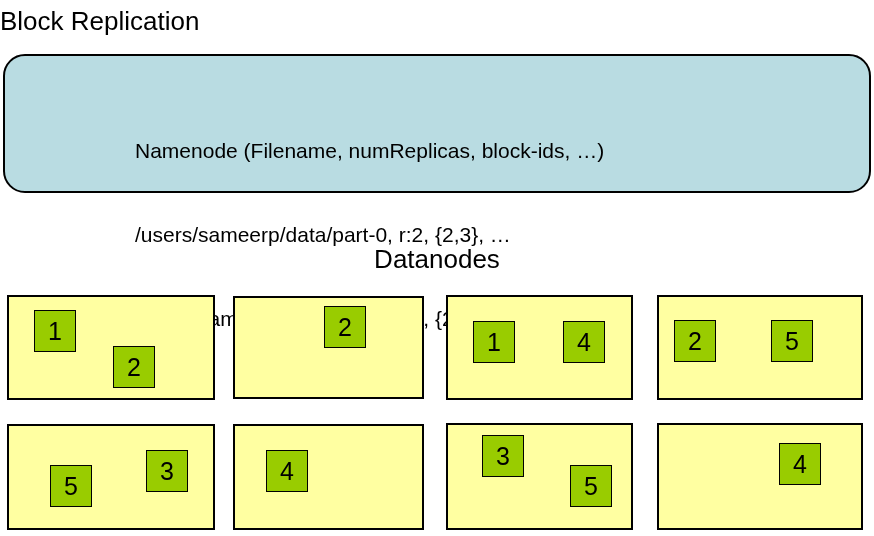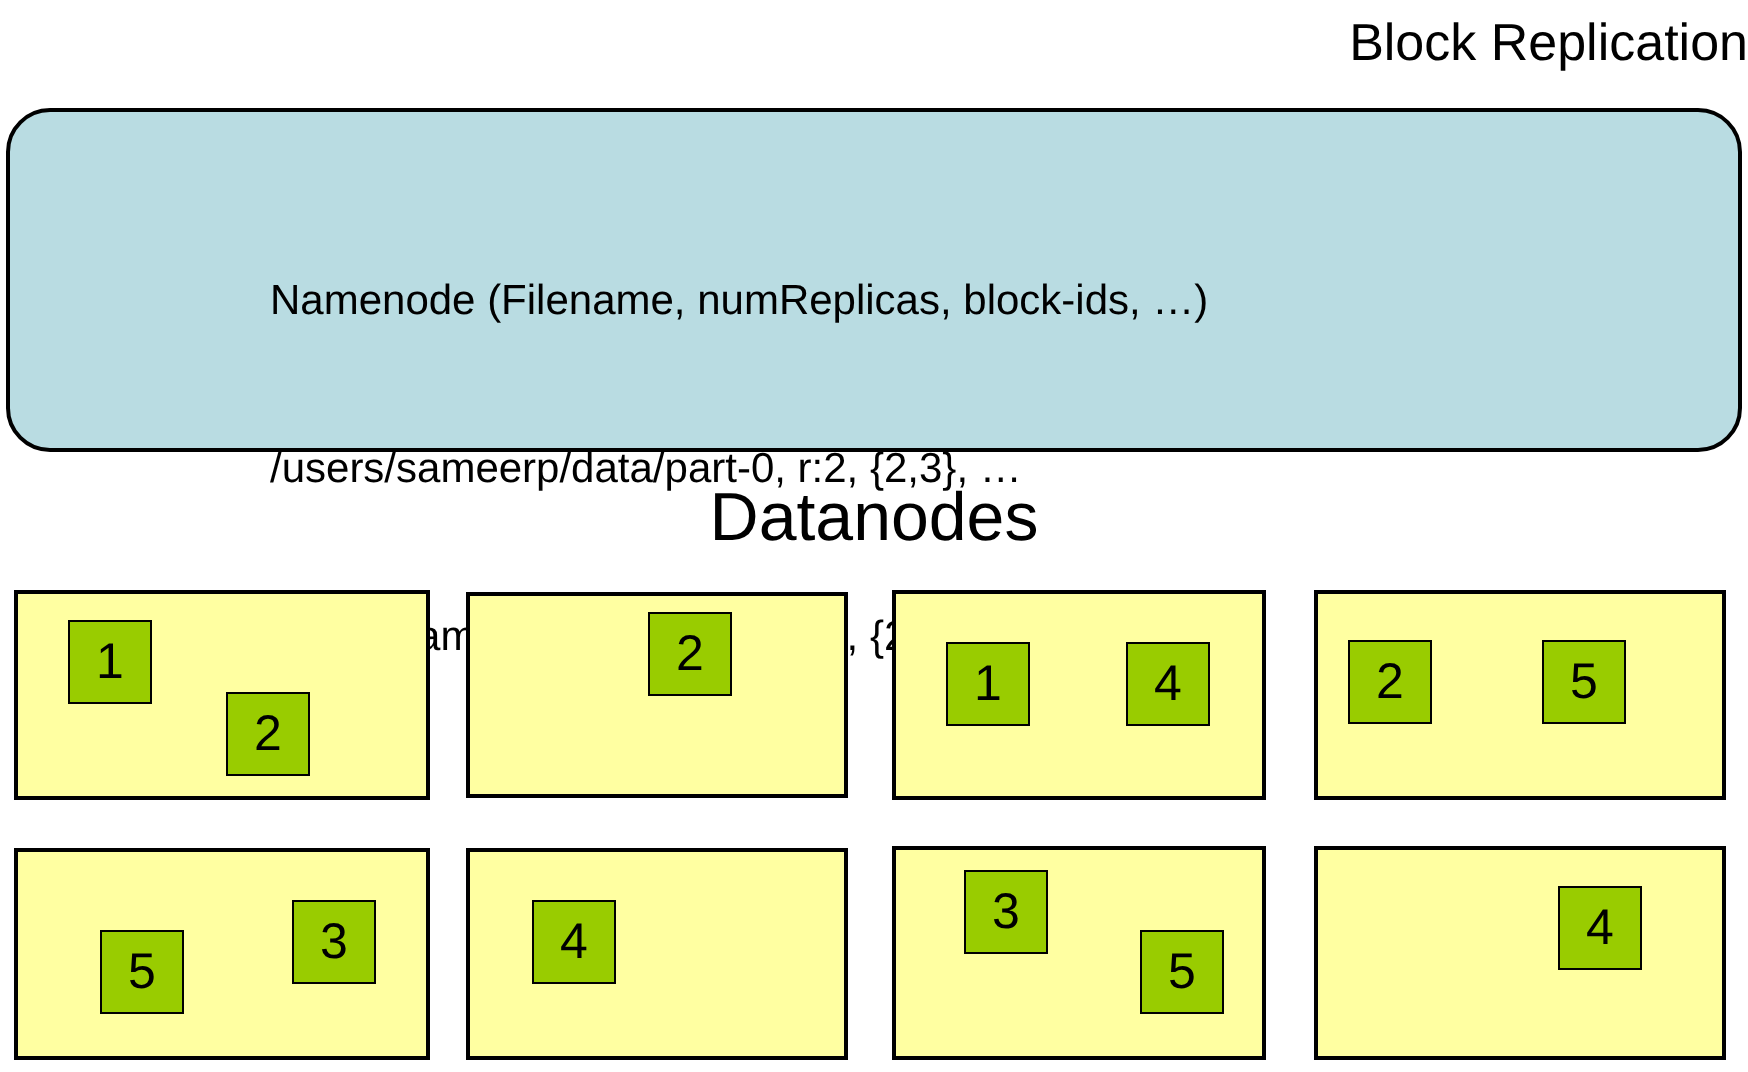--- a/index.html
+++ b/index.html
@@ -13,36 +13,36 @@
   body{
     width:874px;height:536px;
     font-family:"Liberation Sans",sans-serif;
     color:var(--ink);
     position:relative;
     overflow:hidden;
   }
   .stage{position:absolute;left:0;top:0;width:874px;height:536px;}
   .page-title{
     position:absolute;left:0;top:6px;width:874px;
-    text-align:right;font-size:26px;line-height:30px;color:var(--ink);
+    text-align:left;font-size:26px;line-height:30px;color:var(--ink);
   }
   .namenode-box{
-    position:absolute;left:3px;top:54px;width:868px;height:172px;
+    position:absolute;left:3px;top:54px;width:868px;height:139px;
     background:var(--namenode-fill);
     border:2px solid var(--ink);
     border-radius:22px;
     padding-left:44px;
   }
   .namenode-text{
     position:absolute;left:130px;top:25px;
     font-size:21px;line-height:28px;white-space:pre;
   }
   .datanodes-label{
     position:absolute;left:0;top:244px;width:874px;
-    text-align:center;font-size:34px;line-height:30px;
+    text-align:center;font-size:26px;line-height:30px;
   }
   .datanode{
     position:absolute;
     background:var(--node-fill);
     border:2px solid var(--ink);
   }
   .block{
     position:absolute;width:42px;height:42px;
     background:var(--block-fill);
     border:1.5px solid var(--ink);

